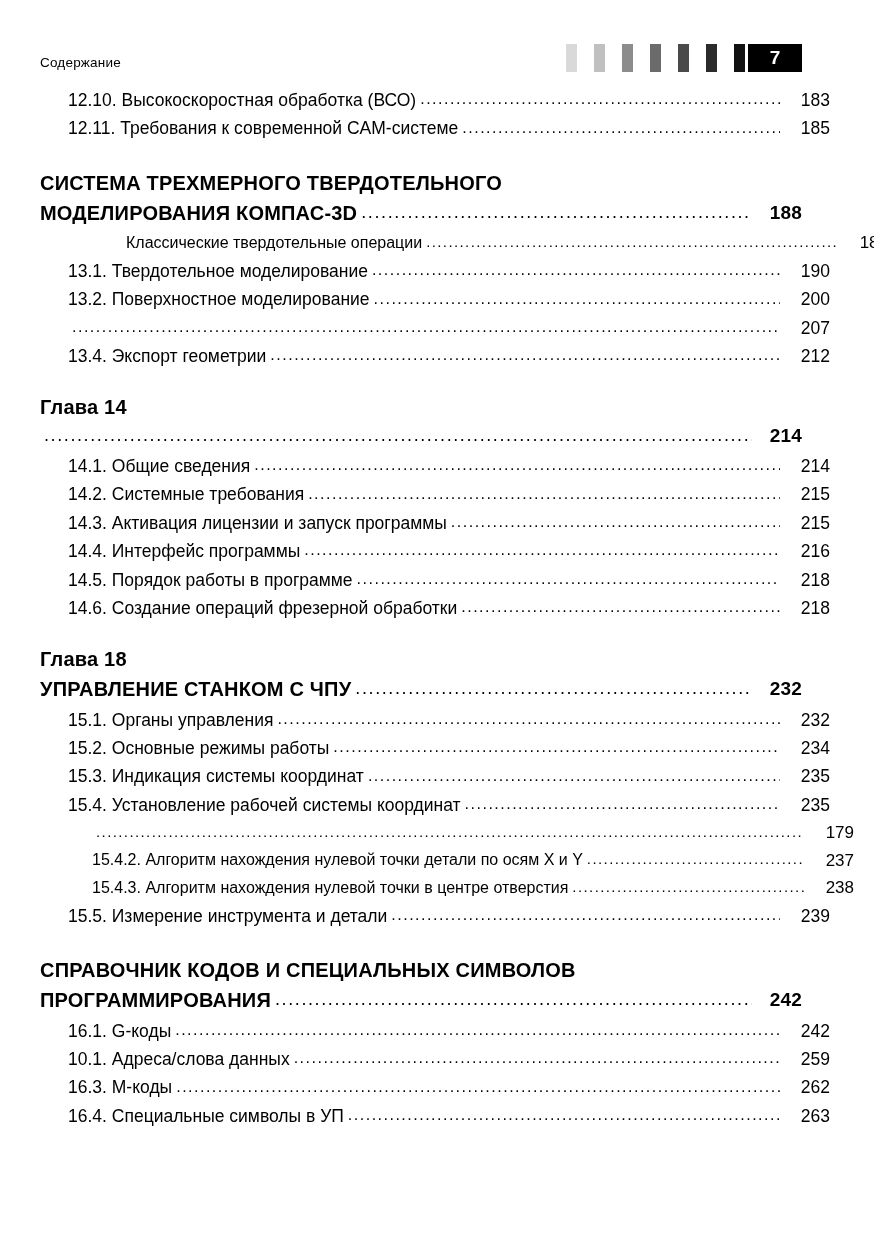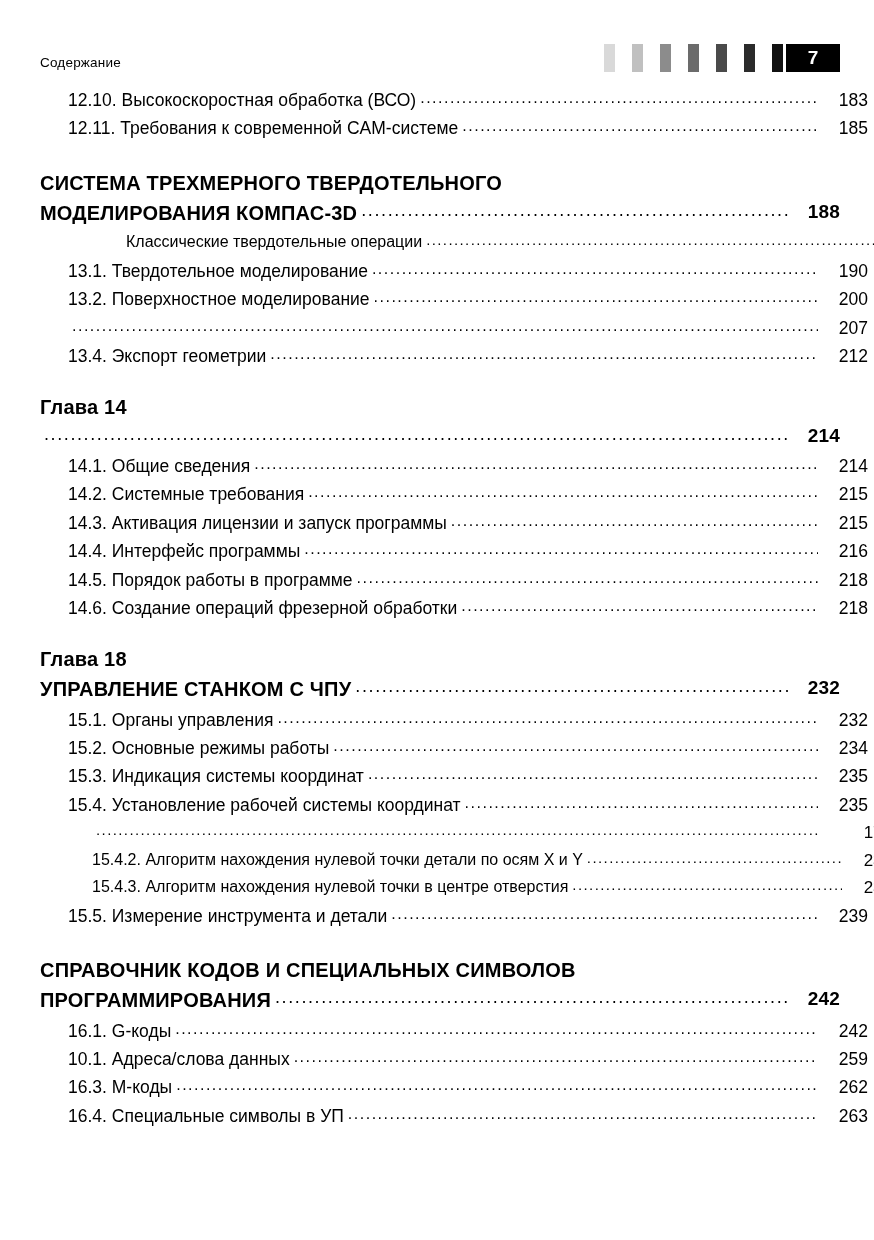--- a/index.html
+++ b/index.html
@@ -15,21 +15,21 @@
     position: relative;
     overflow: hidden;
   }
   .page {
     position: absolute;
     left: 0;
     top: 0;
     width: 874px;
     height: 1240px;
     box-sizing: border-box;
-    padding: 44px 34px 0 40px;
+    padding: 44px 72px 0 40px;
   }
 
   
   .header {
     position: relative;
     height: 34px;
   }
   .header-title {
     position: absolute;
     left: 0;
@@ -77,21 +77,21 @@
   .chapter-label {
     font-weight: bold;
     font-size: 20px;
     letter-spacing: 0.2px;
     margin-bottom: 2px;
   }
 
   
   .row {
     display: flex;
-    align-items: flex-start;
+    align-items: center;
     width: 100%;
     line-height: 1.62;
   }
   .row .title {
     white-space: nowrap;
   }
   .row .dots {
     flex: 1 1 auto;
     overflow: hidden;
     white-space: nowrap;

